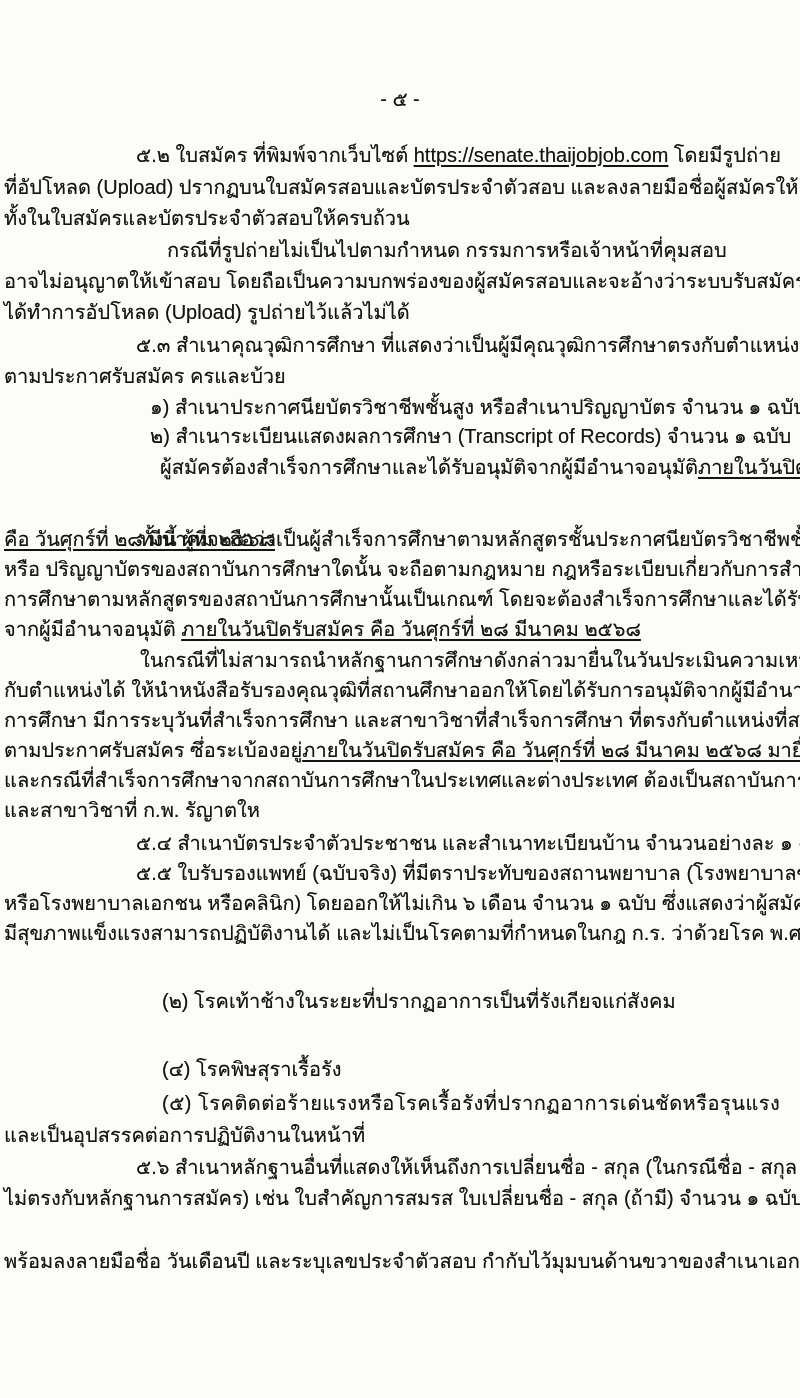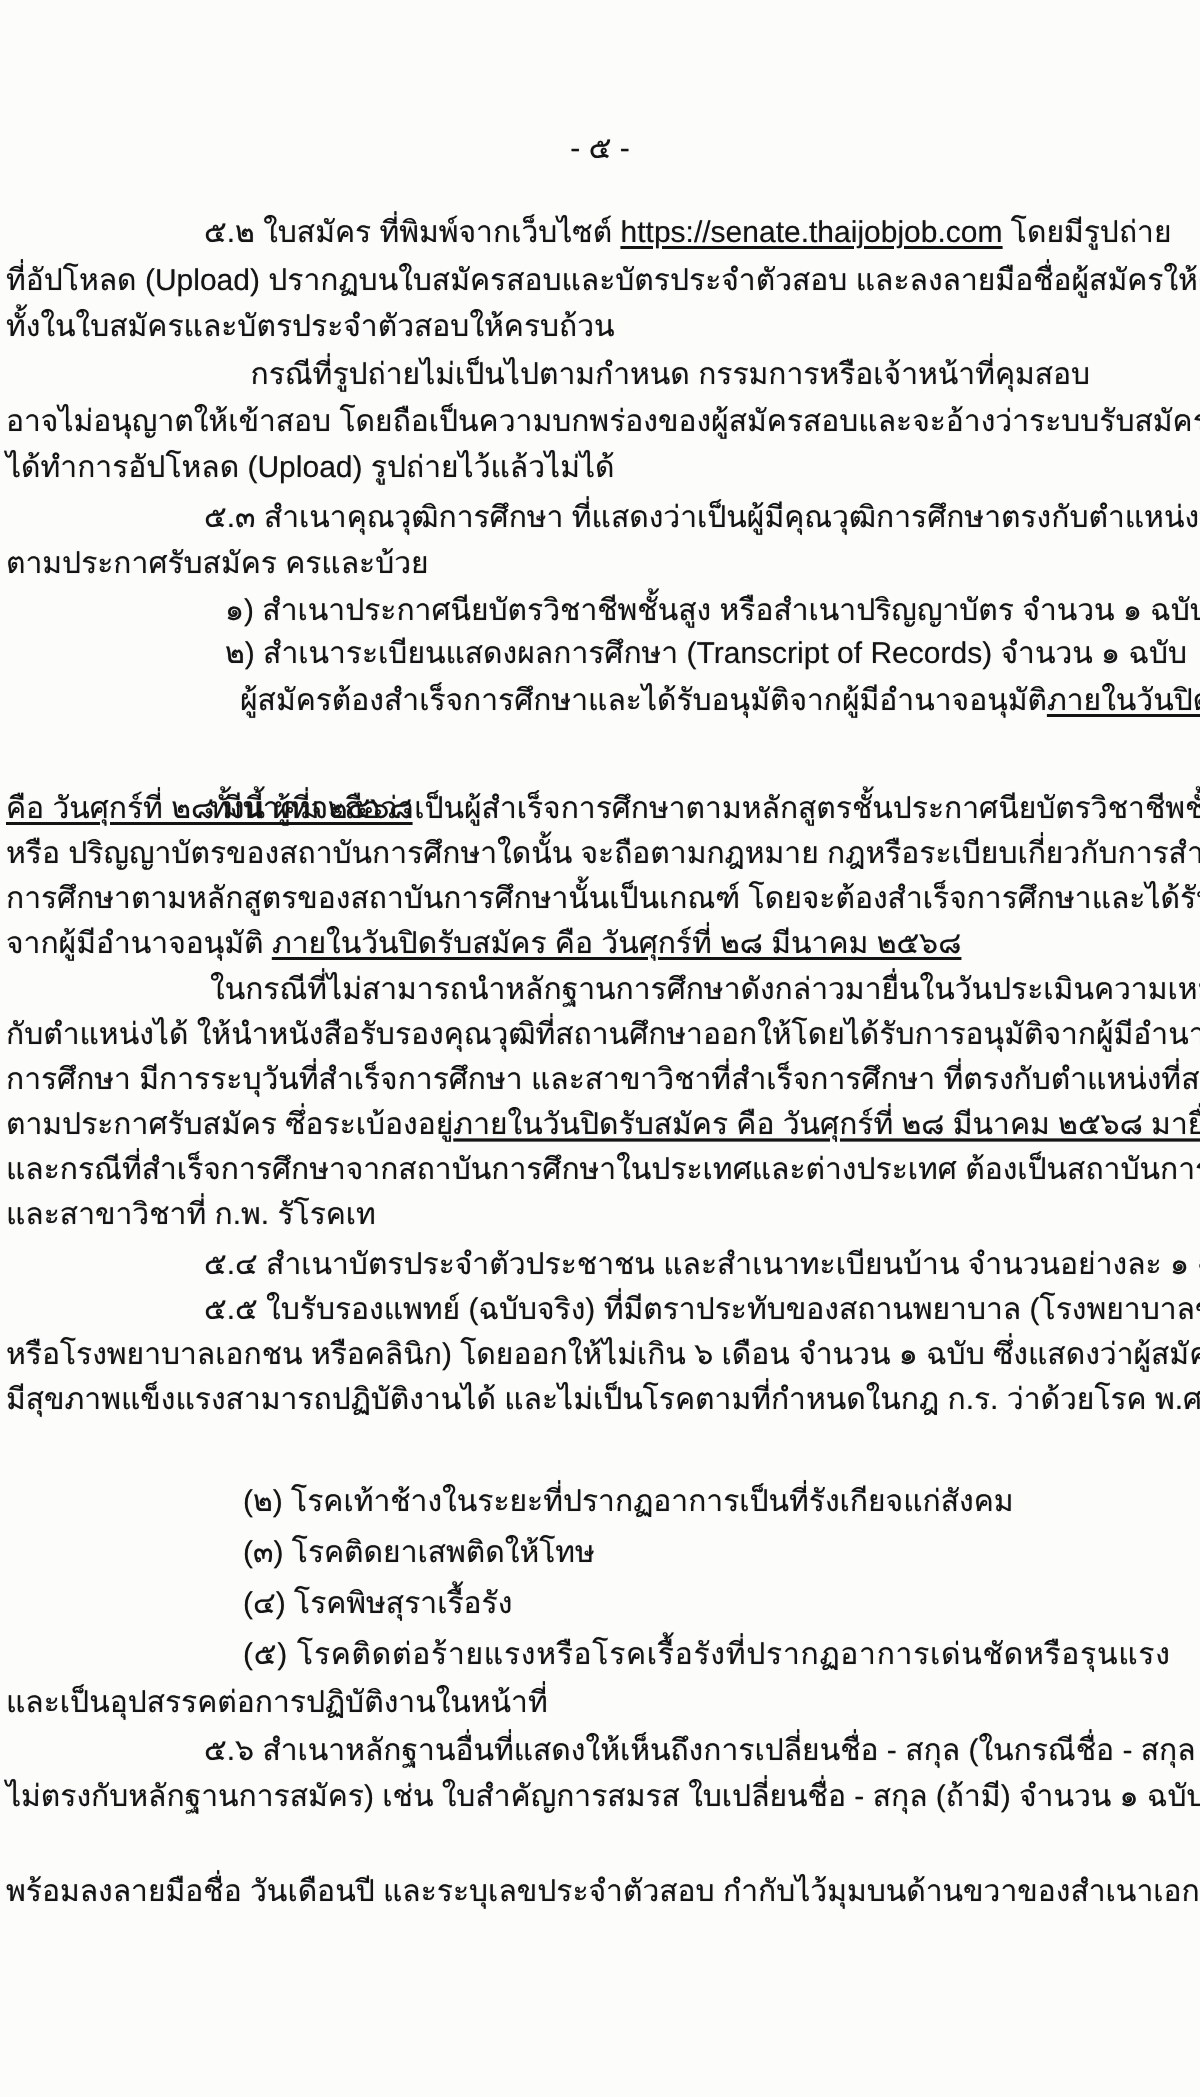--- a/index.html
+++ b/index.html
@@ -49,29 +49,28 @@
   <div class="ln" style="top:524px;left:140px">ทั้งนี้ ผู้ที่จะถือว่าเป็นผู้สำเร็จการศึกษาตามหลักสูตรชั้นประกาศนียบัตรวิชาชีพชั้นสูง</div>
   <div class="ln" style="top:554px;left:4px">หรือ ปริญญาบัตรของสถาบันการศึกษาใดนั้น จะถือตามกฎหมาย กฎหรือระเบียบเกี่ยวกับการสำเร็จ</div>
   <div class="ln" style="top:584px;left:4px">การศึกษาตามหลักสูตรของสถาบันการศึกษานั้นเป็นเกณฑ์ โดยจะต้องสำเร็จการศึกษาและได้รับอนุมัติ</div>
   <div class="ln" style="top:614px;left:4px"><span>จากผู้มีอำนาจอนุมัติ </span><span class="b u">ภายในวันปิดรับสมัคร คือ วันศุกร์ที่ ๒๘ มีนาคม ๒๕๖๘</span></div>
 
   <div class="ln" style="top:645px;left:140px">ในกรณีที่ไม่สามารถนำหลักฐานการศึกษาดังกล่าวมายื่นในวันประเมินความเหมาะสม</div>
   <div class="ln" style="top:675px;left:4px">กับตำแหน่งได้ ให้นำหนังสือรับรองคุณวุฒิที่สถานศึกษาออกให้โดยได้รับการอนุมัติจากผู้มีอำนาจอนุมัติสำเร็จ</div>
   <div class="ln" style="top:705px;left:4px">การศึกษา มีการระบุวันที่สำเร็จการศึกษา และสาขาวิชาที่สำเร็จการศึกษา ที่ตรงกับตำแหน่งที่สมัคร</div>
   <div class="ln" style="top:735px;left:4px"><span>ตามประกาศรับสมัคร ซึ่อระเบ้องอยู่</span><span class="b u">ภายในวันปิดรับสมัคร คือ วันศุกร์ที่ ๒๘ มีนาคม ๒๕๖๘ มายื่นแทน</span></div>
   <div class="ln" style="top:765px;left:4px">และกรณีที่สำเร็จการศึกษาจากสถาบันการศึกษาในประเทศและต่างประเทศ ต้องเป็นสถาบันการศึกษา</div>
-  <div class="ln" style="top:795px;left:4px">และสาขาวิชาที่ ก.พ. รัโรคเท</div>
+  <div class="ln" style="top:795px;left:4px">และสาขาวิชาที่ ก.พ. รัญาตให</div>
 
   <div class="ln b" style="top:828px;left:136px">๕.๔ สำเนาบัตรประจำตัวประชาชน และสำเนาทะเบียนบ้าน จำนวนอย่างละ ๑ ฉบับ</div>
   <div class="ln b" style="top:858px;left:136px">๕.๕ ใบรับรองแพทย์ (ฉบับจริง) ที่มีตราประทับของสถานพยาบาล (โรงพยาบาลของรัฐ</div>
   <div class="ln" style="top:888px;left:4px"><span class="b">หรือโรงพยาบาลเอกชน หรือคลินิก)</span><span> โดยออกให้ไม่เกิน ๖ เดือน จำนวน ๑ ฉบับ ซึ่งแสดงว่าผู้สมัคร</span></div>
   <div class="ln" style="top:918px;left:4px">มีสุขภาพแข็งแรงสามารถปฏิบัติงานได้ และไม่เป็นโรคตามที่กำหนดในกฎ ก.ร. ว่าด้วยโรค พ.ศ. ๒๕๕๔ ได้แก่</div>
 
   <div class="ln" style="top:986px;left:162px">(๒) โรคเท้าช้างในระยะที่ปรากฏอาการเป็นที่รังเกียจแก่สังคม</div>
-  <div class="ln" style="top:1020px;left:162px">(๓) โรคติดยาเสพติดให้โทษ</div>
   <div class="ln" style="top:1054px;left:162px">(๔) โรคพิษสุราเรื้อรัง</div>
   <div class="ln sp" style="top:1088px;left:162px">(๕) โรคติดต่อร้ายแรงหรือโรคเรื้อรังที่ปรากฏอาการเด่นชัดหรือรุนแรง</div>
   <div class="ln" style="top:1120px;left:4px">และเป็นอุปสรรคต่อการปฏิบัติงานในหน้าที่</div>
 
   <div class="ln b" style="top:1152px;left:136px"><span>๕.๖ สำเนาหลักฐานอื่นที่แสดงให้เห็นถึงการเปลี่ยนชื่อ - สกุล</span><span> (ในกรณีชื่อ - สกุล</span></div>
   <div class="ln" style="top:1183px;left:4px">ไม่ตรงกับหลักฐานการสมัคร) เช่น ใบสำคัญการสมรส ใบเปลี่ยนชื่อ - สกุล (ถ้ามี) จำนวน ๑ ฉบับ</div>
   <div class="ln b" style="top:1246px;left:4px">พร้อมลงลายมือชื่อ วันเดือนปี และระบุเลขประจำตัวสอบ กำกับไว้มุมบนด้านขวาของสำเนาเอกสาร</div>
 
 </div>
 

